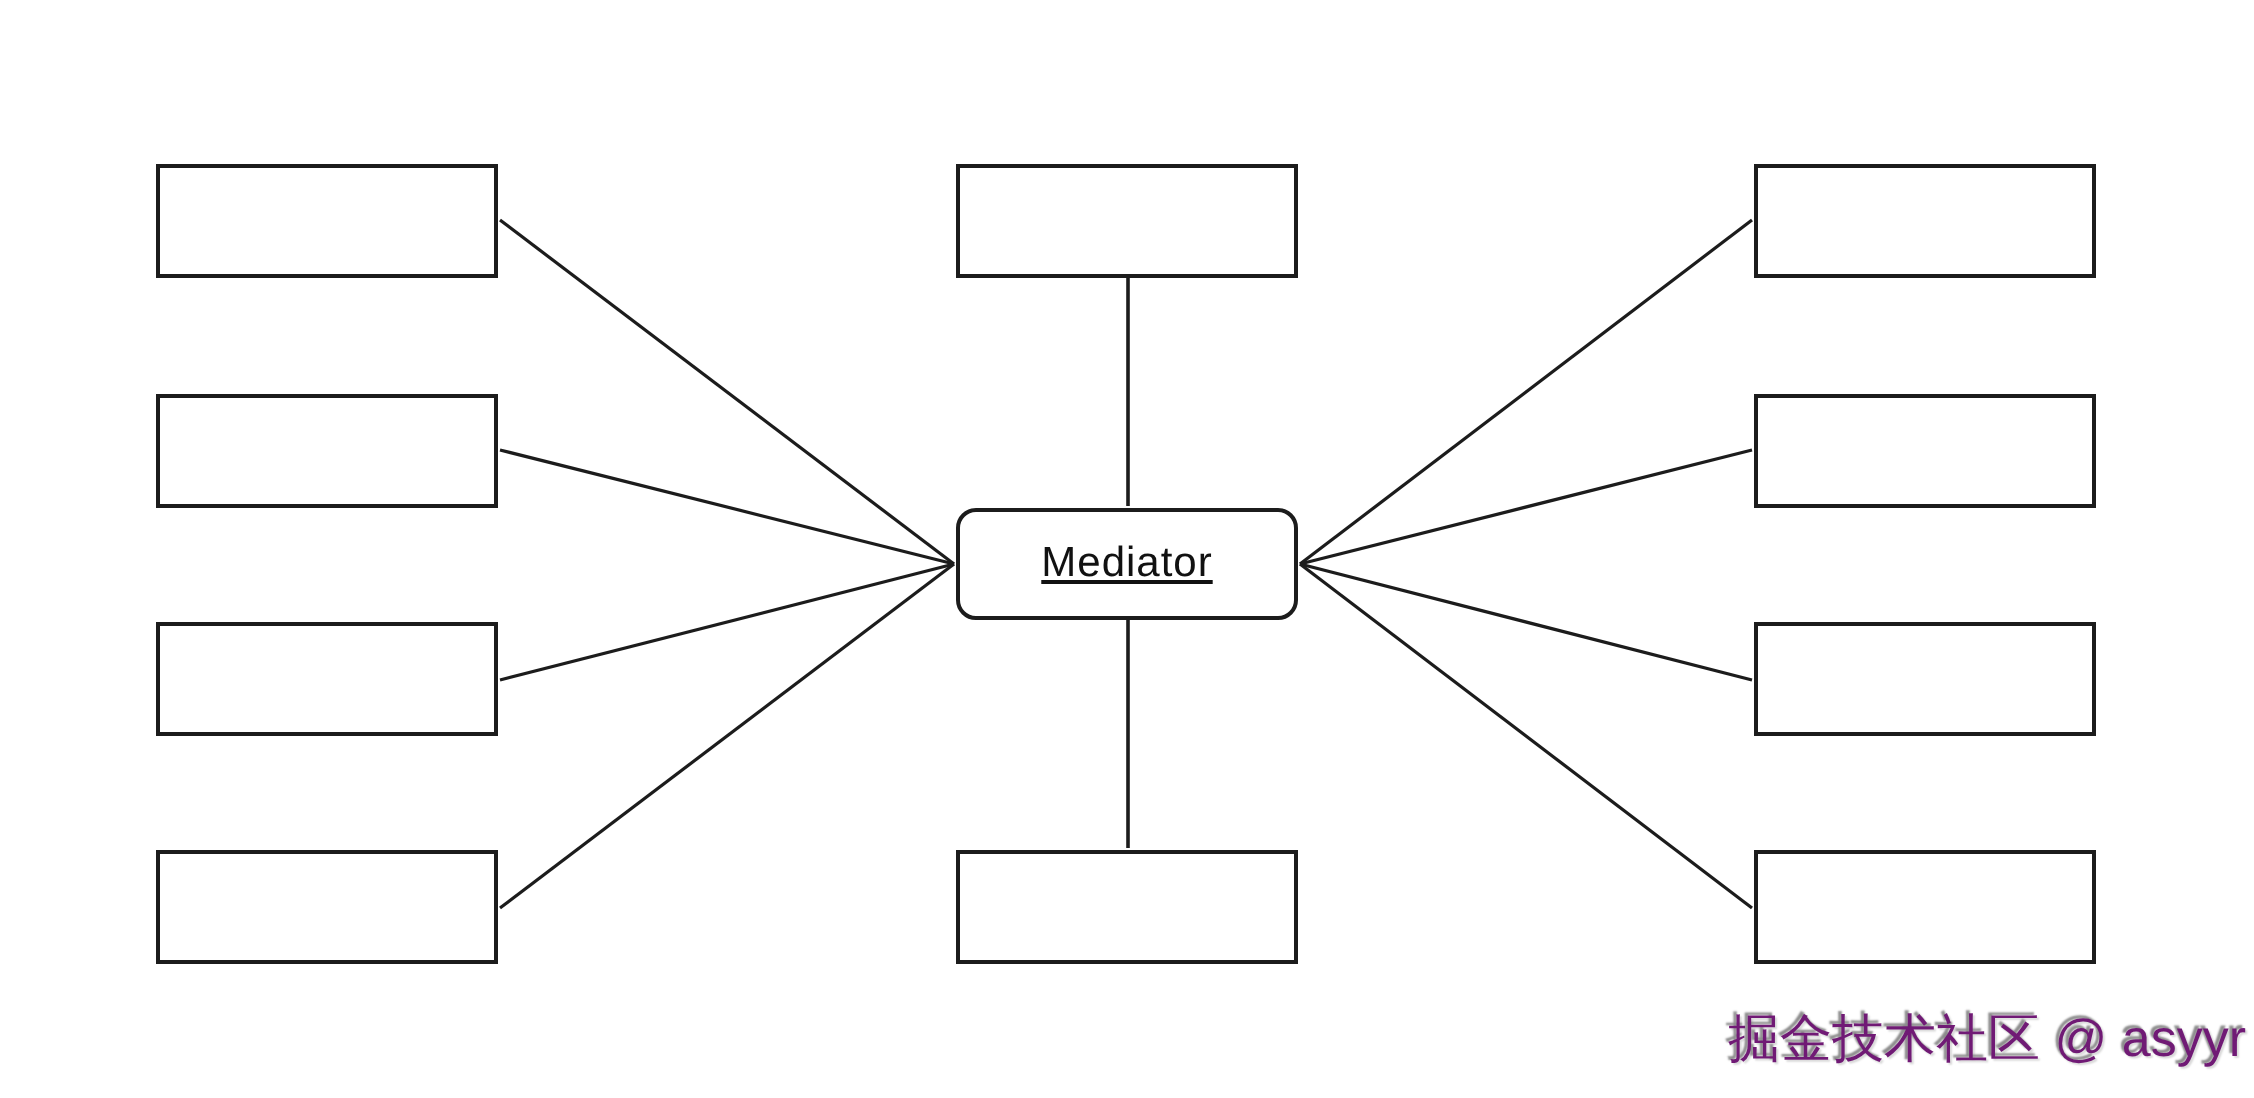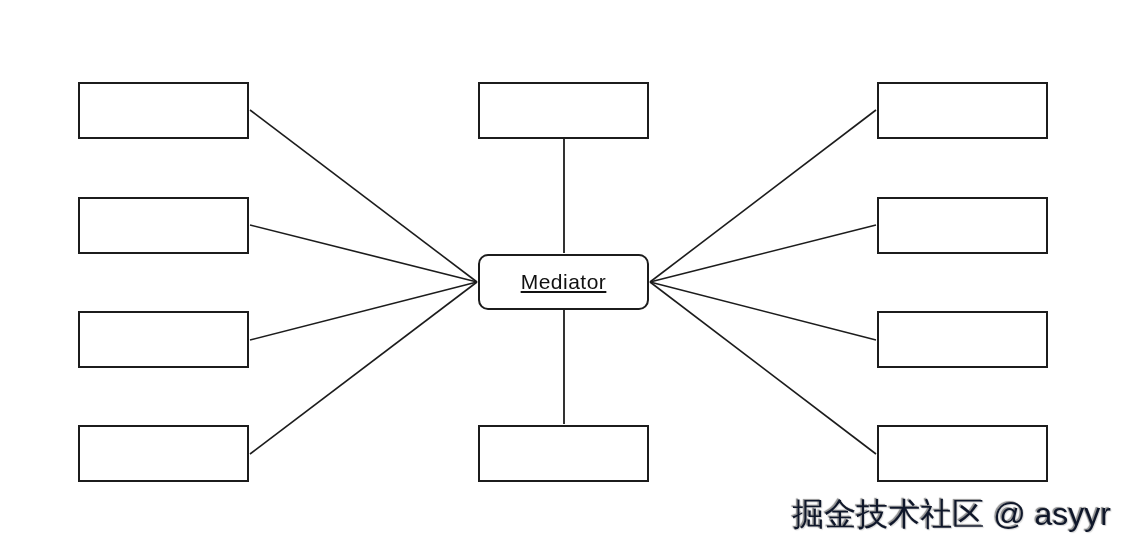--- a/index.html
+++ b/index.html
@@ -53,24 +53,24 @@
     justify-content: center;
   }
   .mediator-label {
     font-size: 21px;
     color: #111111;
     text-decoration: underline;
     letter-spacing: 0.5px;
   }
   .watermark {
     position: absolute;
-    right: 16px;
+    right: 4px;
     bottom: 12px;
-    font-size: 32px;
-    color: #0f172a;
+    font-size: 26px;
+    color: #701a75;
     text-shadow:
       -1.5px -1.5px 1px #8c8c8c,
       1px 1px 1px #d9d9d9;
     white-space: nowrap;
   }
 </style>
 </head>
 <body>
 
 <div class="canvas">

